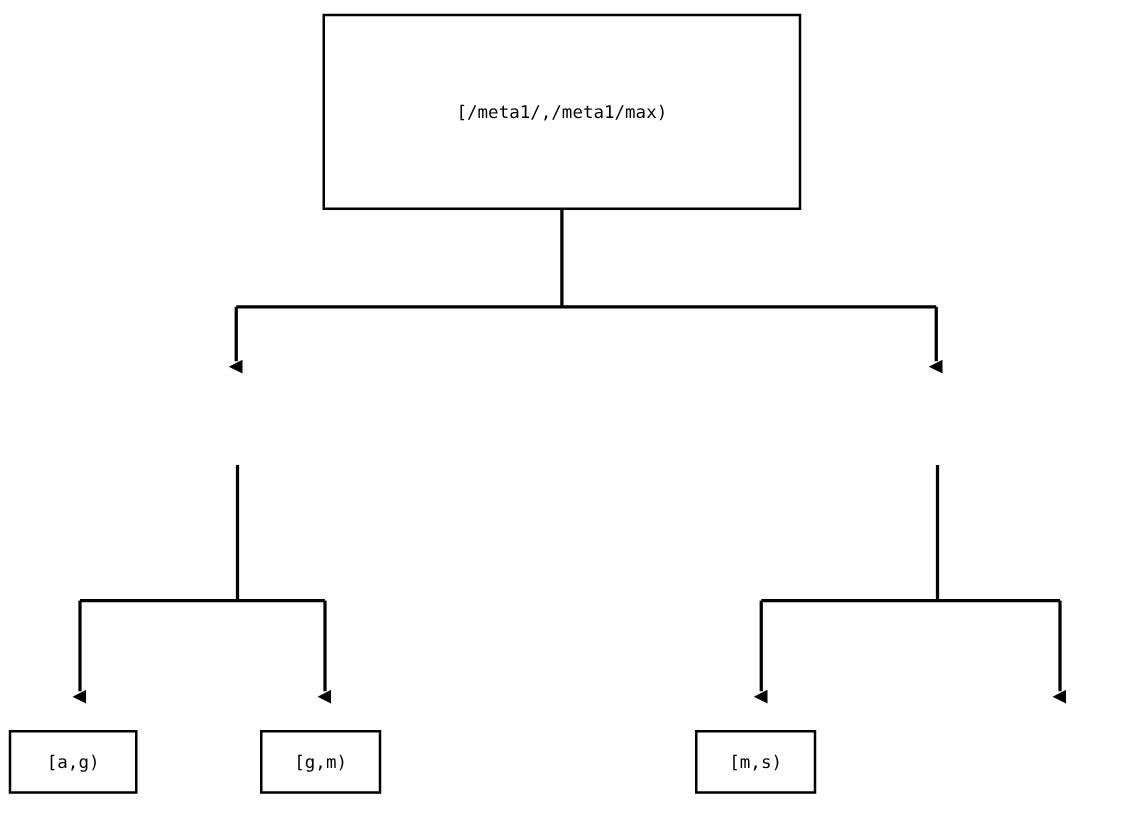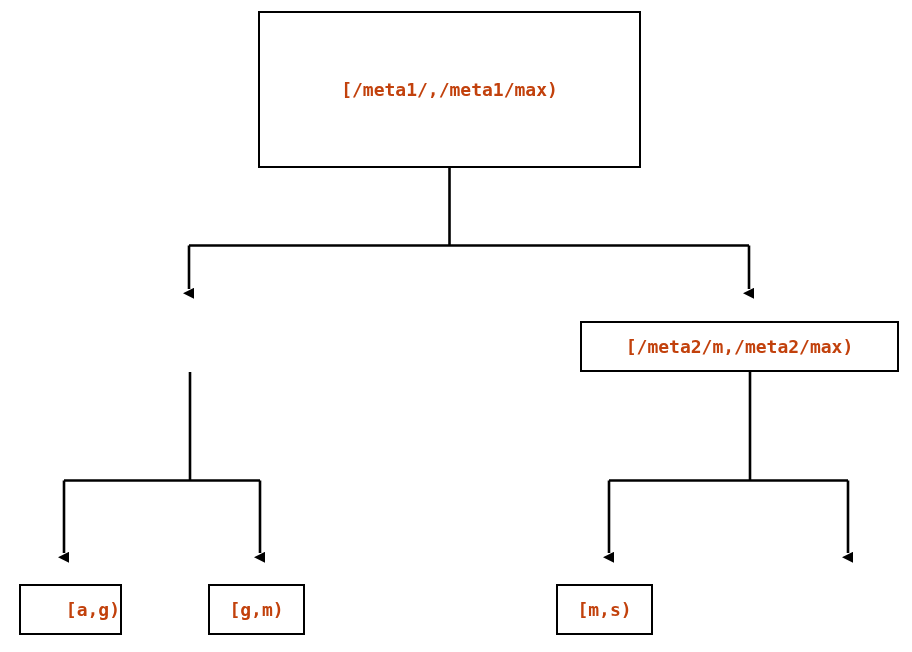--- a/index.html
+++ b/index.html
@@ -30,26 +30,25 @@
     box-sizing: border-box;
     border: 2.6px solid #000000;
     background: #ffffff;
     display: flex;
     align-items: center;
     justify-content: center;
     color: #000000;
   }
   .node-label {
     font-family: "DejaVu Sans Mono", "Liberation Mono", monospace;
-    font-size: 18px;
+    font-size: 14px;
     line-height: 1;
     letter-spacing: 0px;
     white-space: pre;
-    color: #c2410c;
-    font-weight: bold;
+    color: #000000;
   }
   
   #node-root {
     left: 258px;
     top: 11px;
     width: 383px;
     height: 157px;
   }
   
   #node-mid-left {
@@ -59,25 +58,24 @@
     height: 51px;
   }
   #node-mid-right {
     left: 580px;
     top: 321px;
     width: 319px;
     height: 51px;
   }
   
   #node-leaf-ag {
-    left: 19px;
+    left: 7px;
     top: 584px;
     width: 103px;
     height: 51px;
-    justify-content: flex-end;
   }
   #node-leaf-gm {
     left: 208px;
     top: 584px;
     width: 97px;
     height: 51px;
   }
   #node-leaf-ms {
     left: 556px;
     top: 584px;
@@ -126,23 +124,20 @@
     <path d="M 609 480.5 L 609 553" stroke="#000000" stroke-width="2.6" fill="none" marker-end="url(#arrow-triangle)"></path>
 
     <path d="M 848 480.5 L 848 553" stroke="#000000" stroke-width="2.6" fill="none" marker-end="url(#arrow-triangle)"></path>
   </svg>
 
   <div class="node-box" id="node-root">
     <span class="node-label">[/meta1/,/meta1/max)</span>
   </div>
 
 
-  <div class="node-box" id="node-mid-right">
-    <span class="node-label">[/meta2/m,/meta2/max)</span>
-  </div>
 
   <div class="node-box" id="node-leaf-ag">
     <span class="node-label">[a,g)</span>
   </div>
 
   <div class="node-box" id="node-leaf-ms">
     <span class="node-label">[m,s)</span>
   </div>
 
   <div class="node-box" id="node-leaf-gm">

